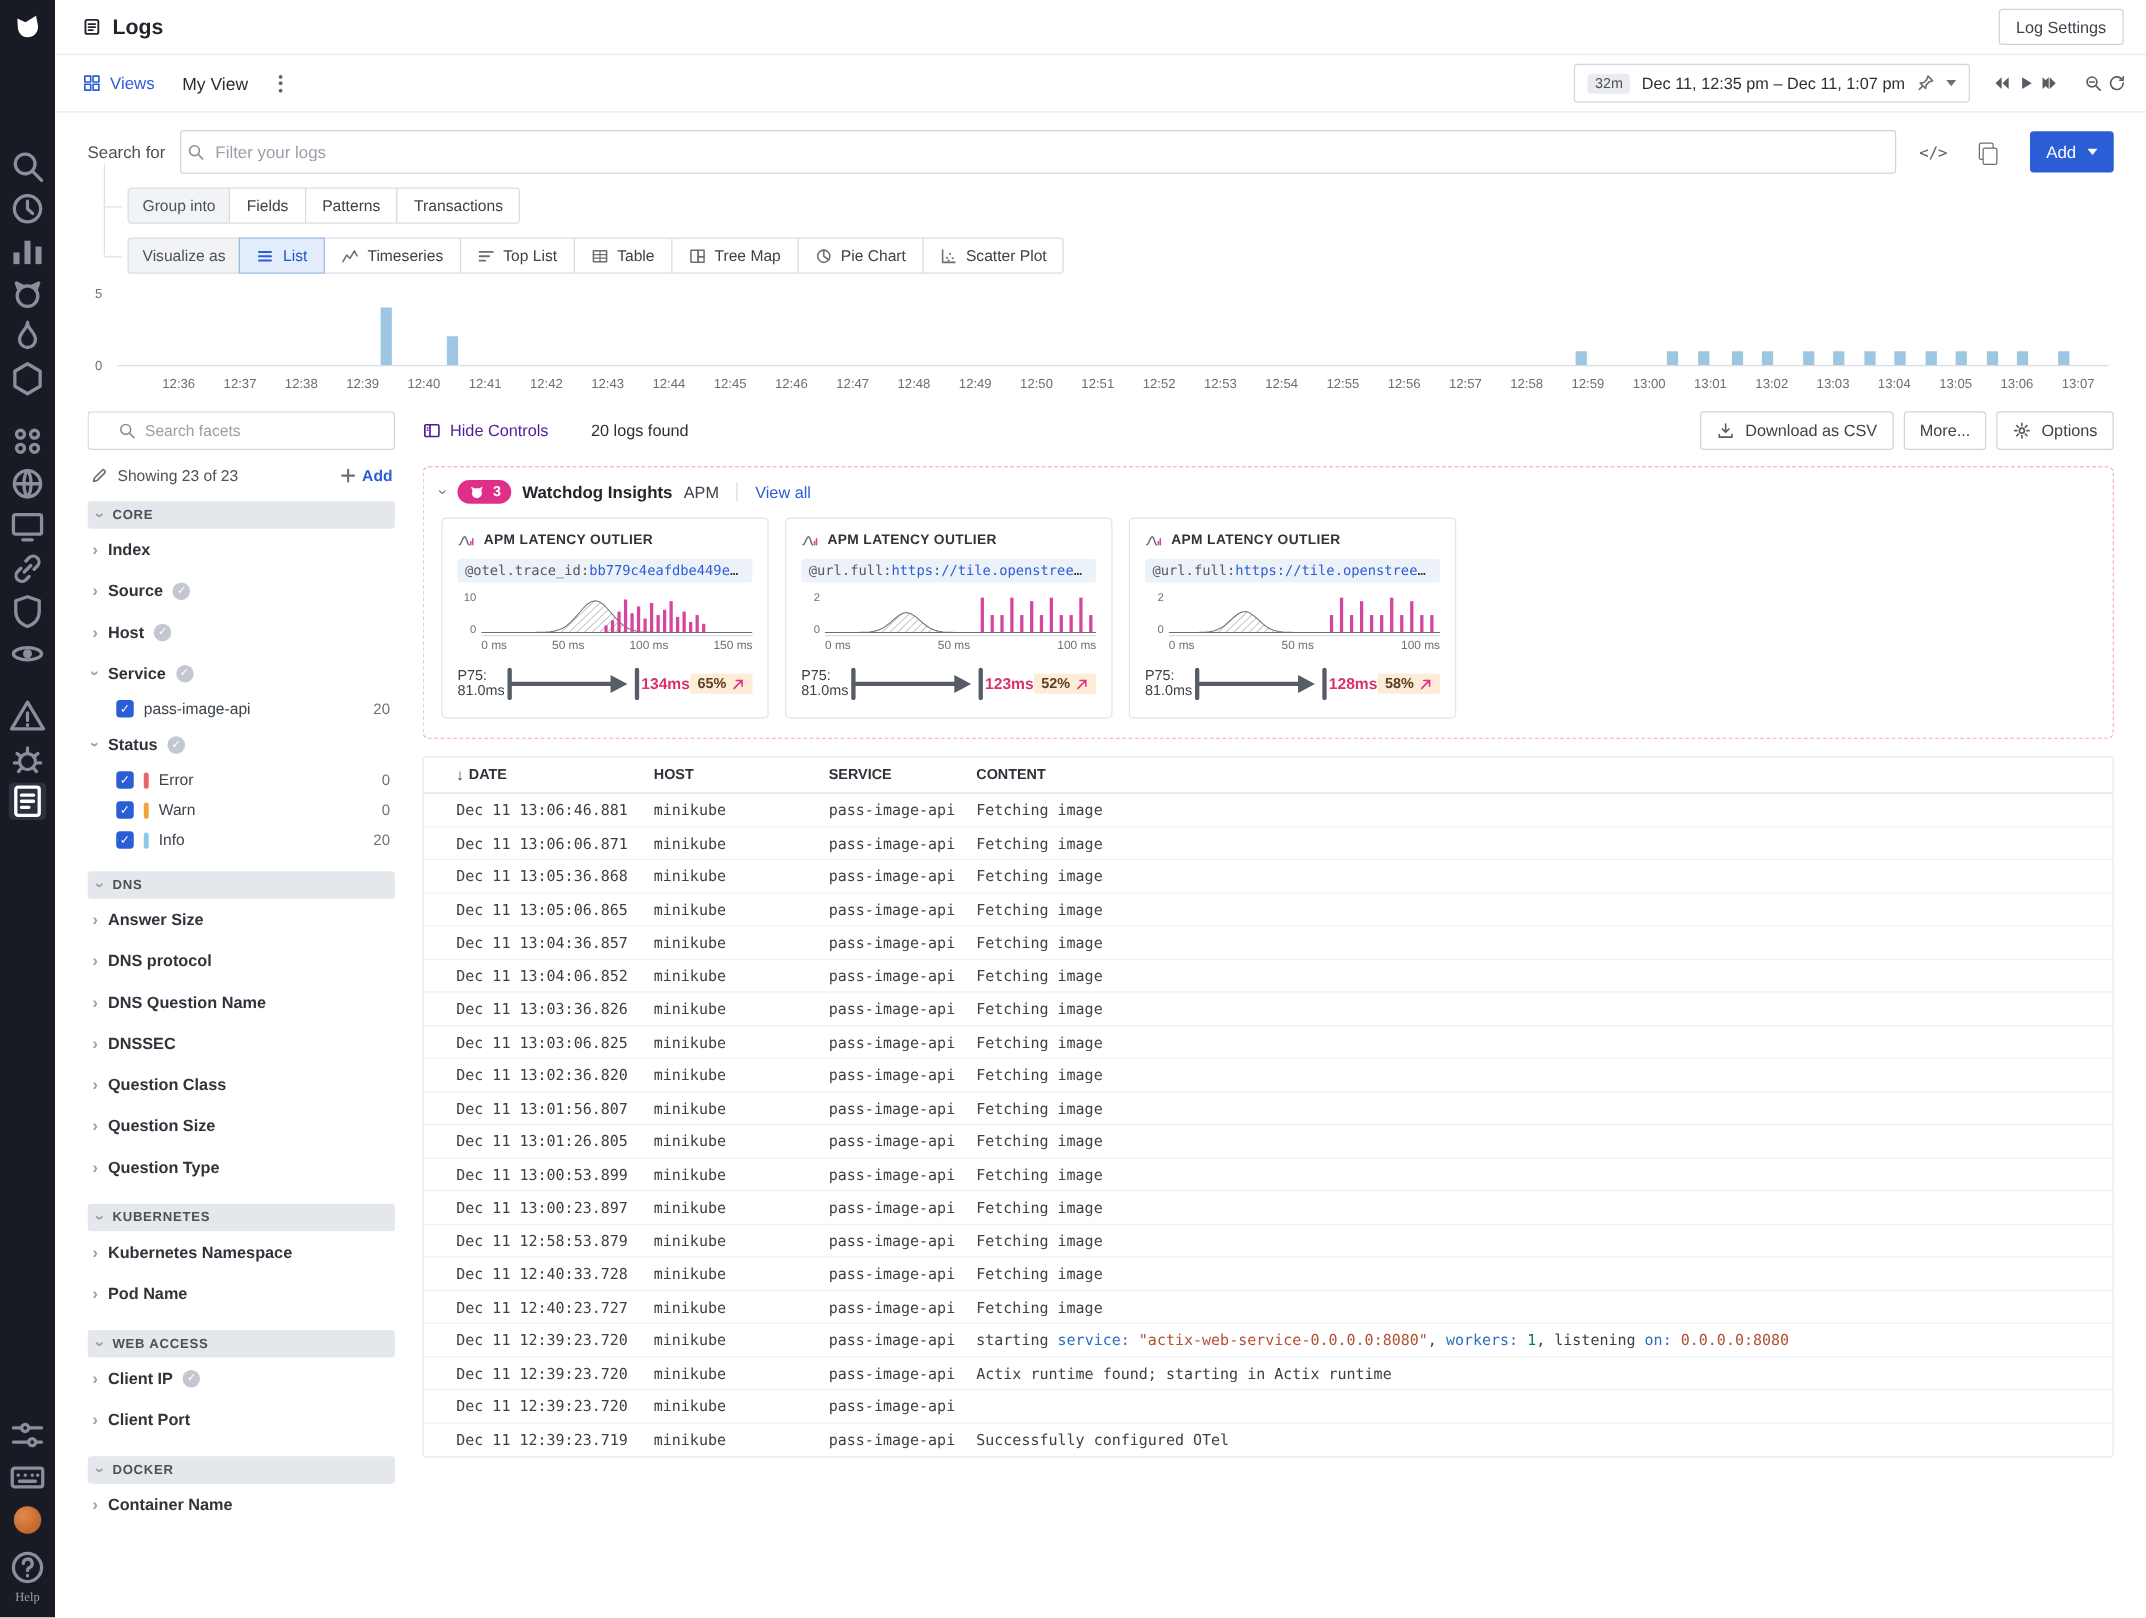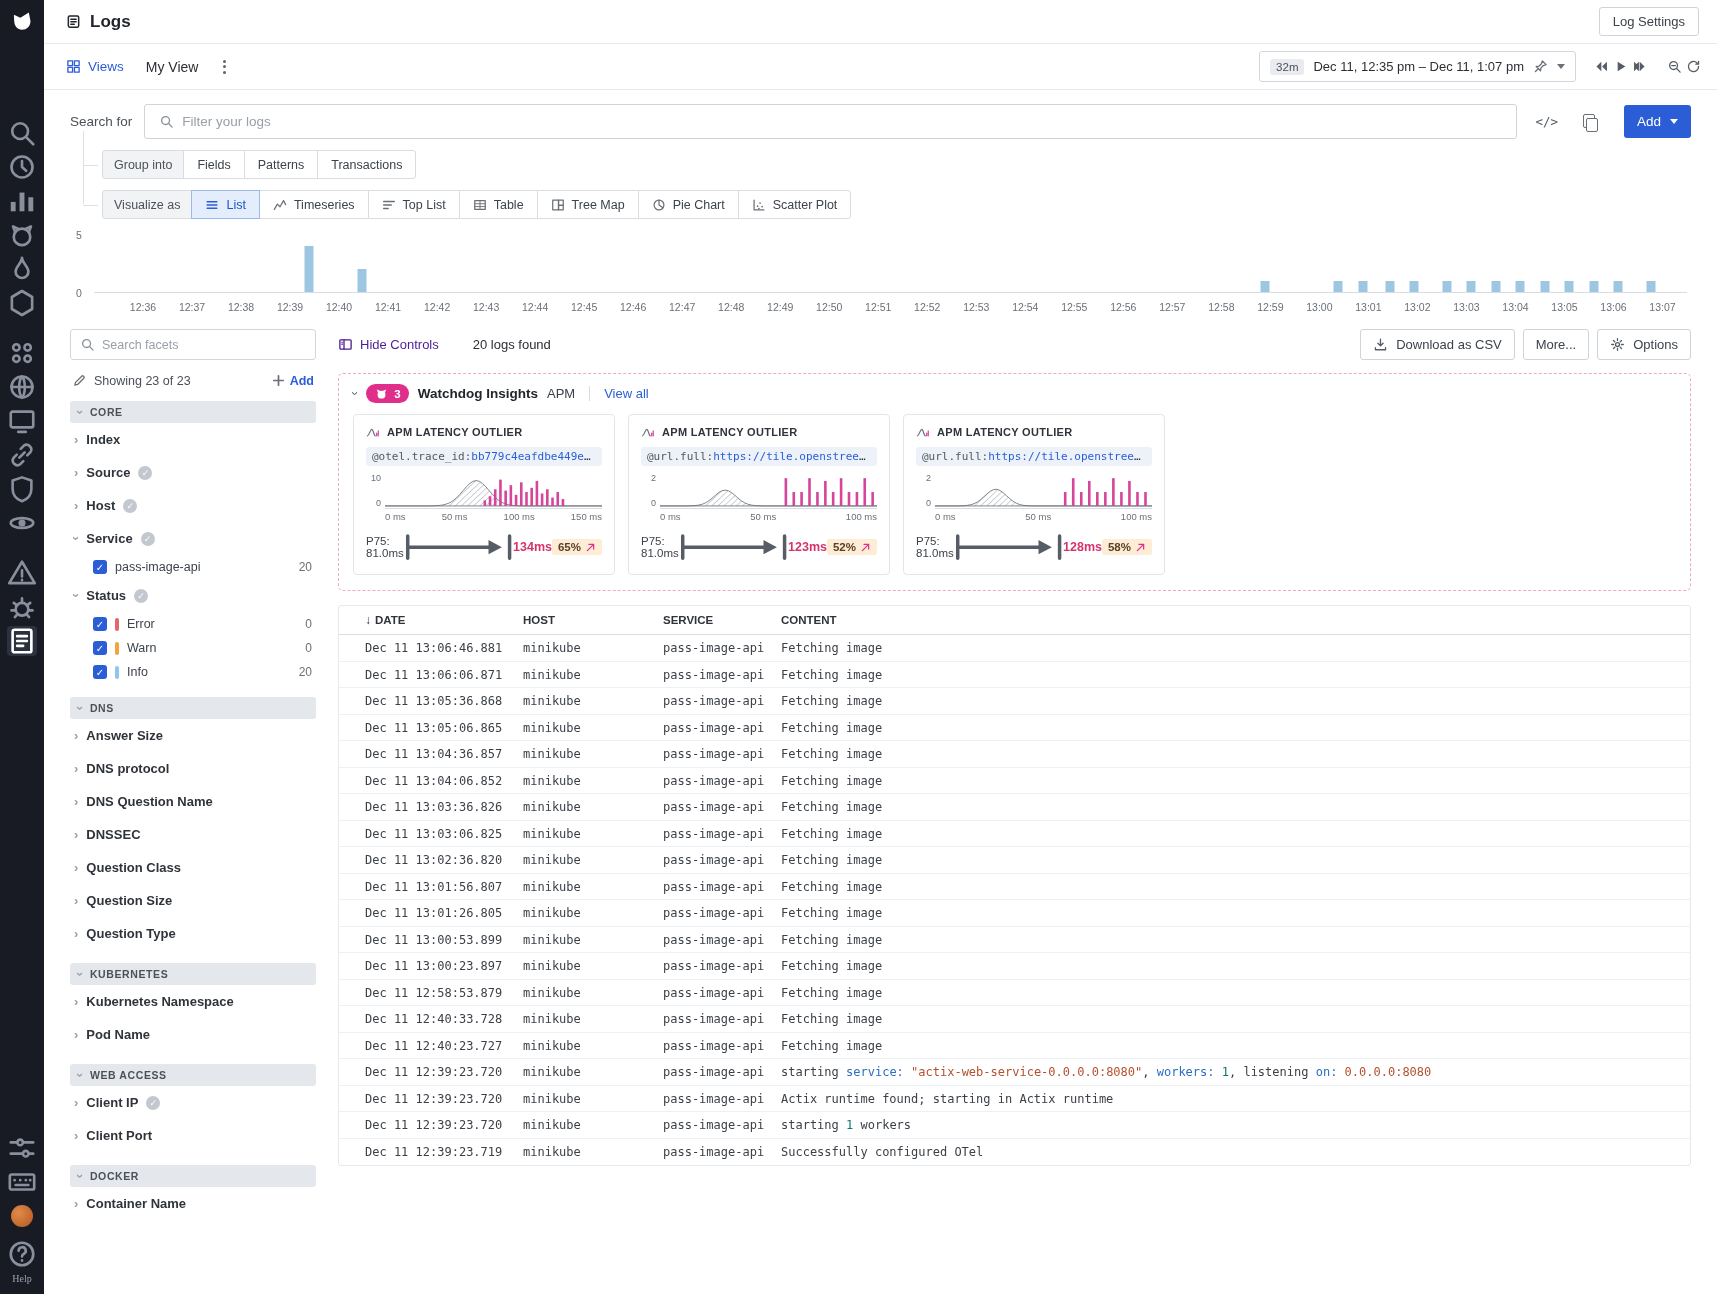--- a/index.html
+++ b/index.html
@@ -45,21 +45,21 @@
   .caret-down { width:0; height:0; border-left:4px solid transparent; border-right:4px solid transparent; border-top:5px solid #6a7077; }
   .icon-btn { width:28px; height:28px; display:flex; align-items:center; justify-content:center; color:#565d66; cursor:pointer; }
   .icon-btn svg { width:16px; height:16px; }
   .icon-gap { width:12px; }
 
   
   .content { flex:1; min-height:0; padding:14px 26px 0; display:flex; flex-direction:column; }
 
   .search-row { display:flex; align-items:center; gap:12px; }
   .search-label { font-size:13.5px; color:#4c5158; flex:none; }
-  .search-input { flex:1; height:35px; border:1px solid #cfd4da; border-radius:3px; display:flex; align-items:center; padding:0 14px; gap:8px; color:#8b9198; background:#fff; }
+  .search-input { flex:1; height:35px; border:1px solid #cfd4da; border-radius:3px; display:flex; align-items:center; padding:0 4px; gap:8px; color:#8b9198; background:#fff; }
   .search-input svg { width:15px; height:15px; flex:none; }
   .search-input input { border:none; outline:none; flex:1; font-size:13.5px; font-family:inherit; color:#2b2e33; background:transparent; }
   .search-input input::placeholder { color:#9aa0a8; }
   .code-btn { font-family:"DejaVu Sans Mono","Liberation Mono",monospace; font-size:12.5px; color:#565d66; padding:4px 6px; cursor:pointer; }
   .copy-btn { position:relative; width:26px; height:26px; cursor:pointer; }
   .copy-btn::before { content:""; position:absolute; left:7px; top:5px; width:10px; height:12px; border:1.4px solid #6a7077; border-radius:2px; background:#fff; }
   .copy-btn::after { content:""; position:absolute; left:10px; top:9px; width:10px; height:12px; border:1.4px solid #6a7077; border-radius:2px; background:#fff; }
   .add-btn { background:#2b5dd7; color:#fff; height:33px; border:none; border-radius:3px; display:flex; align-items:center; padding:0 13px; gap:9px; font-size:13.5px; cursor:pointer; margin-left:10px; font-family:inherit; }
   .add-btn .caret-down { border-top-color:#fff; }
 
@@ -80,21 +80,21 @@
   .tl-bar { position:absolute; bottom:0; width:9px; background:#9dc6e2; transform:translateX(-50%); }
   .tl-ymax { position:absolute; left:6px; top:0; font-size:10.5px; color:#6a7077; }
   .tl-ymin { position:absolute; left:6px; bottom:16px; font-size:10.5px; color:#6a7077; }
   .tl-xlabels { position:absolute; left:24px; right:4px; bottom:0; height:17px; }
   .tl-xlabel { position:absolute; top:3px; transform:translateX(-50%); font-size:10.5px; color:#6a7077; white-space:nowrap; }
 
   
   .body { display:flex; gap:22px; margin-top:14px; flex:1; min-height:0; }
 
   .facets { width:246px; flex:none; overflow:hidden; }
-  .facet-search { height:31px; border:1px solid #d3d7dd; border-radius:3px; display:flex; align-items:center; gap:7px; padding:0 9px; color:#8b9198; }
+  .facet-search { height:31px; border:1px solid #d3d7dd; border-radius:3px; display:flex; align-items:center; gap:7px; padding:0 23px; color:#8b9198; }
   .facet-search svg { width:13px; height:13px; flex:none; }
   .facet-search input { border:none; outline:none; flex:1; font-size:12.5px; font-family:inherit; color:#2b2e33; }
   .facet-search input::placeholder { color:#9aa0a8; }
   .showing-row { display:flex; align-items:center; gap:7px; margin:13px 2px 4px; font-size:12.5px; color:#4c5158; }
   .showing-row svg { width:13px; height:13px; color:#6a7077; }
   .add-link { margin-left:auto; display:flex; align-items:center; gap:4px; color:#2b5dd7; font-weight:700; font-size:12.5px; cursor:pointer; }
   .add-link svg { width:12px; height:12px; }
   .facet-group-header { height:22px; margin-top:13px; background:#e4e7eb; border-radius:3px; display:flex; align-items:center; gap:7px; padding:0 8px; font-size:10.5px; font-weight:700; letter-spacing:.6px; color:#4c5158; cursor:pointer; }
   .chev { color:#9aa0a8; font-size:13px; line-height:1; display:inline-block; }
   .chev.down { transform:rotate(90deg); }
@@ -1060,21 +1060,20 @@
                   <span class="cellc">Dec 11 12:39:23.720</span>
                   <span class="cellc">minikube</span>
                   <span class="cellc">pass-image-api</span>
                   <span class="cellc">Actix runtime found; starting in Actix runtime</span>
                 </div>
                 <div class="tbl-row">
                   <span><span class="sev"></span></span>
                   <span class="cellc">Dec 11 12:39:23.720</span>
                   <span class="cellc">minikube</span>
                   <span class="cellc">pass-image-api</span>
-                  <span class="cellc"><span class="seg">starting </span><span class="seg num">1</span><span class="seg"> workers</span></span>
                 </div>
                 <div class="tbl-row">
                   <span><span class="sev"></span></span>
                   <span class="cellc">Dec 11 12:39:23.719</span>
                   <span class="cellc">minikube</span>
                   <span class="cellc">pass-image-api</span>
                   <span class="cellc">Successfully configured OTel</span>
                 </div>
               </div>
           </div>

